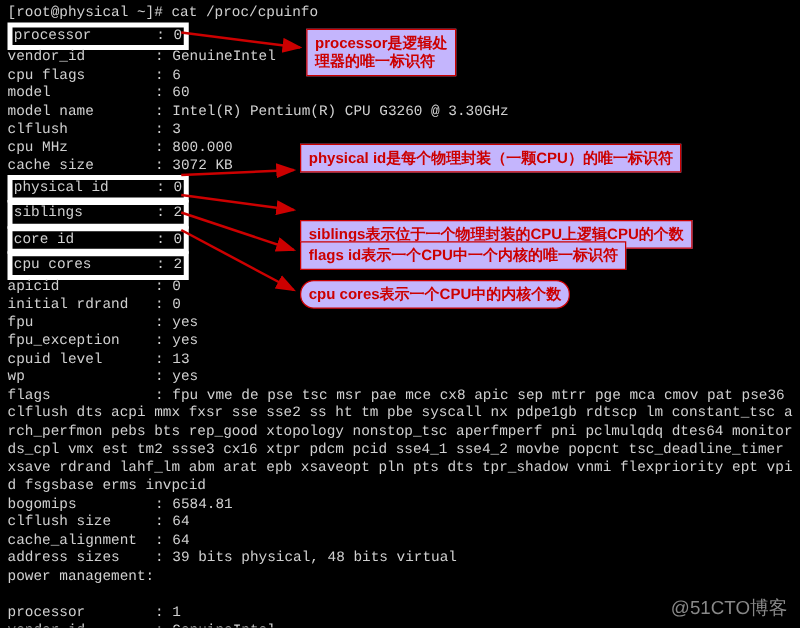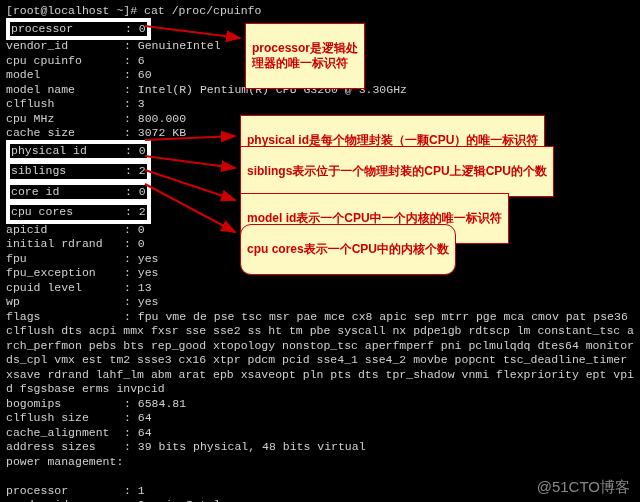--- a/index.html
+++ b/index.html
@@ -21,27 +21,27 @@
     .boxed {
       border: 4px solid #ffffff;
       display: inline-block;
       padding: 0 1px;
       margin: -1px 0;
     }
     .box-left { display: inline-block; width: 114px; }
     .box-val { display: inline-block; }
     .annotation {
       position: absolute;
-      background: #fef9c3;
+      background: #c4b5fd;
       border: 1px solid #cc0000;
       color: #cc0000;
       font-family: 'SimSun', 'Microsoft YaHei', sans-serif;
       font-size: 12px;
       font-weight: bold;
-      padding: 17px 6px;
+      padding: 3px 6px;
       line-height: 15px;
       z-index: 10;
     }
     .arrow {
       position: absolute;
       z-index: 9;
       pointer-events: none;
     }
     .watermark {
       position: absolute;
@@ -52,26 +52,26 @@
       font-size: 15px;
     }
     .flags-block {
       white-space: pre-wrap;
       word-break: break-all;
     }
   </style>
 </head>
 <body>
 
-<div class="line prompt">[root@localhost ~]# cat /proc/cpuinfo</div>
+<div class="line prompt">[root@physical ~]# cat /proc/cpuinfo</div>
 
 <div class="line"><span class="boxed"><span class="box-left">processor</span>: <span class="box-val">0</span></span></div>
 
 <div class="line"><span class="label">vendor_id</span>: <span>GenuineIntel</span></div>
-<div class="line"><span class="label">cpu cpuinfo</span>: <span>6</span></div>
+<div class="line"><span class="label">cpu flags</span>: <span>6</span></div>
 <div class="line"><span class="label">model</span>: <span>60</span></div>
 <div class="line"><span class="label">model name</span>: <span>Intel(R) Pentium(R) CPU G3260 @ 3.30GHz</span></div>
 <div class="line"><span class="label">clflush</span>: <span>3</span></div>
 <div class="line"><span class="label">cpu MHz</span>: <span>800.000</span></div>
 <div class="line"><span class="label">cache size</span>: <span>3072 KB</span></div>
 
 <div class="line"><span class="boxed"><span class="box-left">physical id</span>: <span class="box-val">0</span></span></div>
 <div class="line"><span class="boxed"><span class="box-left">siblings</span>: <span class="box-val">2</span></span></div>
 <div class="line"><span class="boxed"><span class="box-left">core id</span>: <span class="box-val">0</span></span></div>
 <div class="line"><span class="boxed"><span class="box-left">cpu cores</span>: <span class="box-val">2</span></span></div>
@@ -90,22 +90,22 @@
 <div class="line"><span class="label">cache_alignment</span>: <span>64</span></div>
 <div class="line"><span class="label">address sizes</span>: <span>39 bits physical, 48 bits virtual</span></div>
 <div class="line"><span>power management:</span></div>
 <div class="line">&nbsp;</div>
 <div class="line"><span class="label">processor</span>: <span>1</span></div>
 <div class="line"><span class="label">vendor_id</span>: <span>GenuineIntel</span></div>
 
 <div class="annotation" style="top:23px; left:245px; white-space:pre;">processor是逻辑处
 理器的唯一标识符</div>
 <div class="annotation" style="top:115px; left:240px;">physical id是每个物理封装（一颗CPU）的唯一标识符</div>
-<div class="annotation" style="top:146px; left:240px;">siblings表示位于一个物理封装的CPU上逻辑CPU的个数</div>
-<div class="annotation" style="top:193px; left:240px;">model id表示一个CPU中一个内核的唯一标识符</div>
+<div class="annotation" style="top:176px; left:240px;">siblings表示位于一个物理封装的CPU上逻辑CPU的个数</div>
+<div class="annotation" style="top:193px; left:240px;">flags id表示一个CPU中一个内核的唯一标识符</div>
 <div class="annotation" style="top:224px; left:240px;border-radius:11px;">cpu cores表示一个CPU中的内核个数</div>
 
 <svg class="arrow" style="top:18px; left:140px;" width="110" height="30">
   <defs>
       <marker id="ah1" markerWidth="8" markerHeight="8" refX="7" refY="3" orient="auto">
         <path d="M0,0 L8,3 L0,6 Z" fill="#cc0000"></path>
       </marker>
     </defs>
   <line x1="5" y1="8" x2="100" y2="20" stroke="#cc0000" stroke-width="2" marker-end="url(#ah1)"></line>
 </svg>

